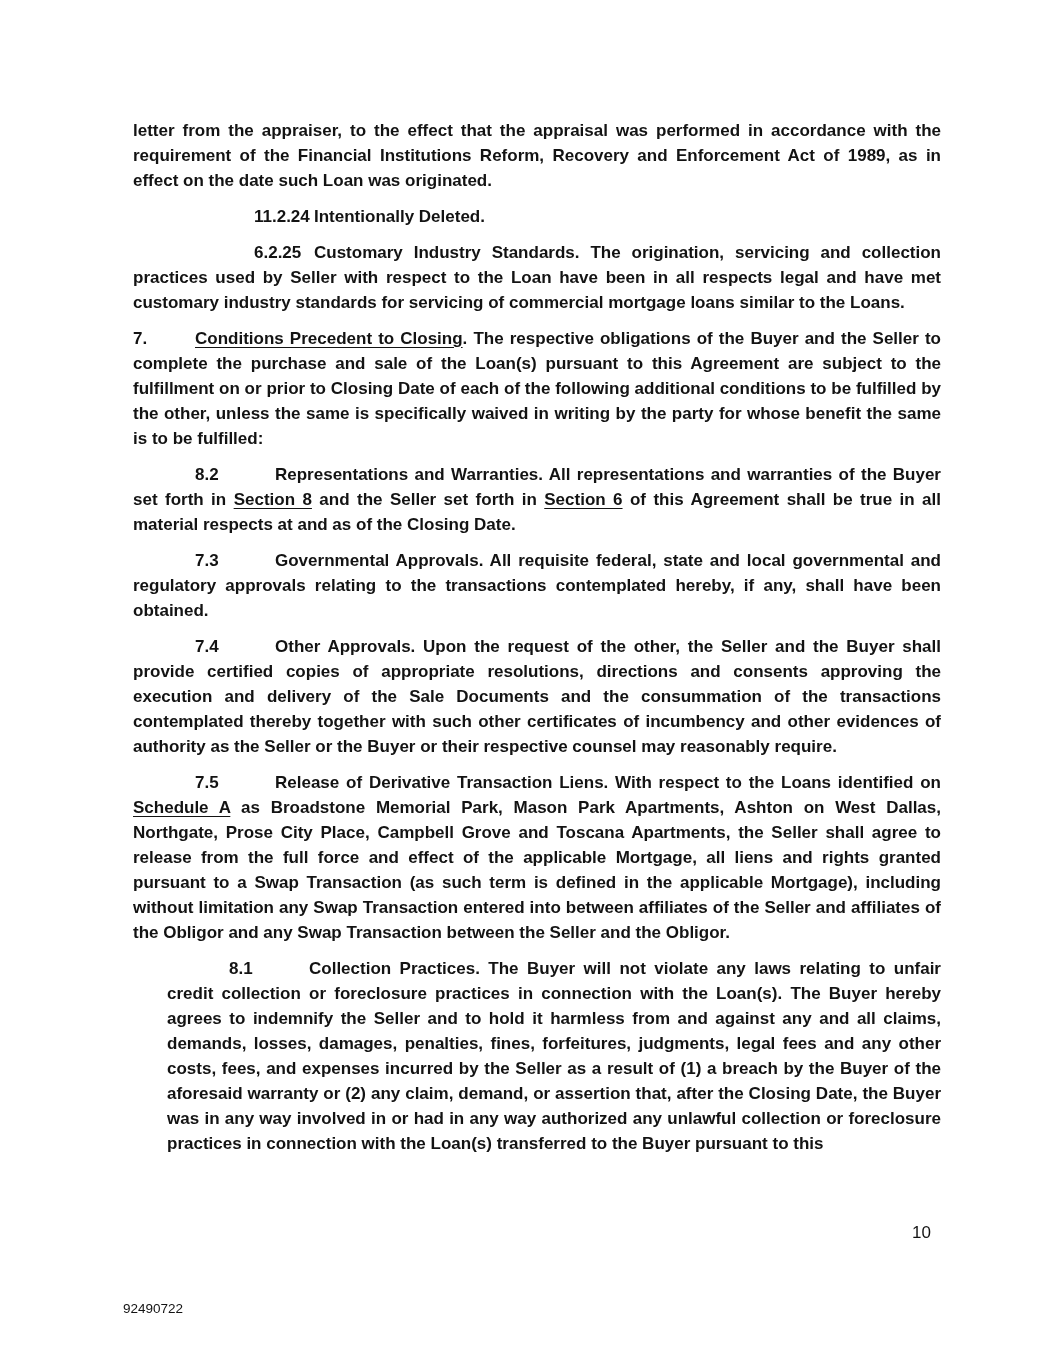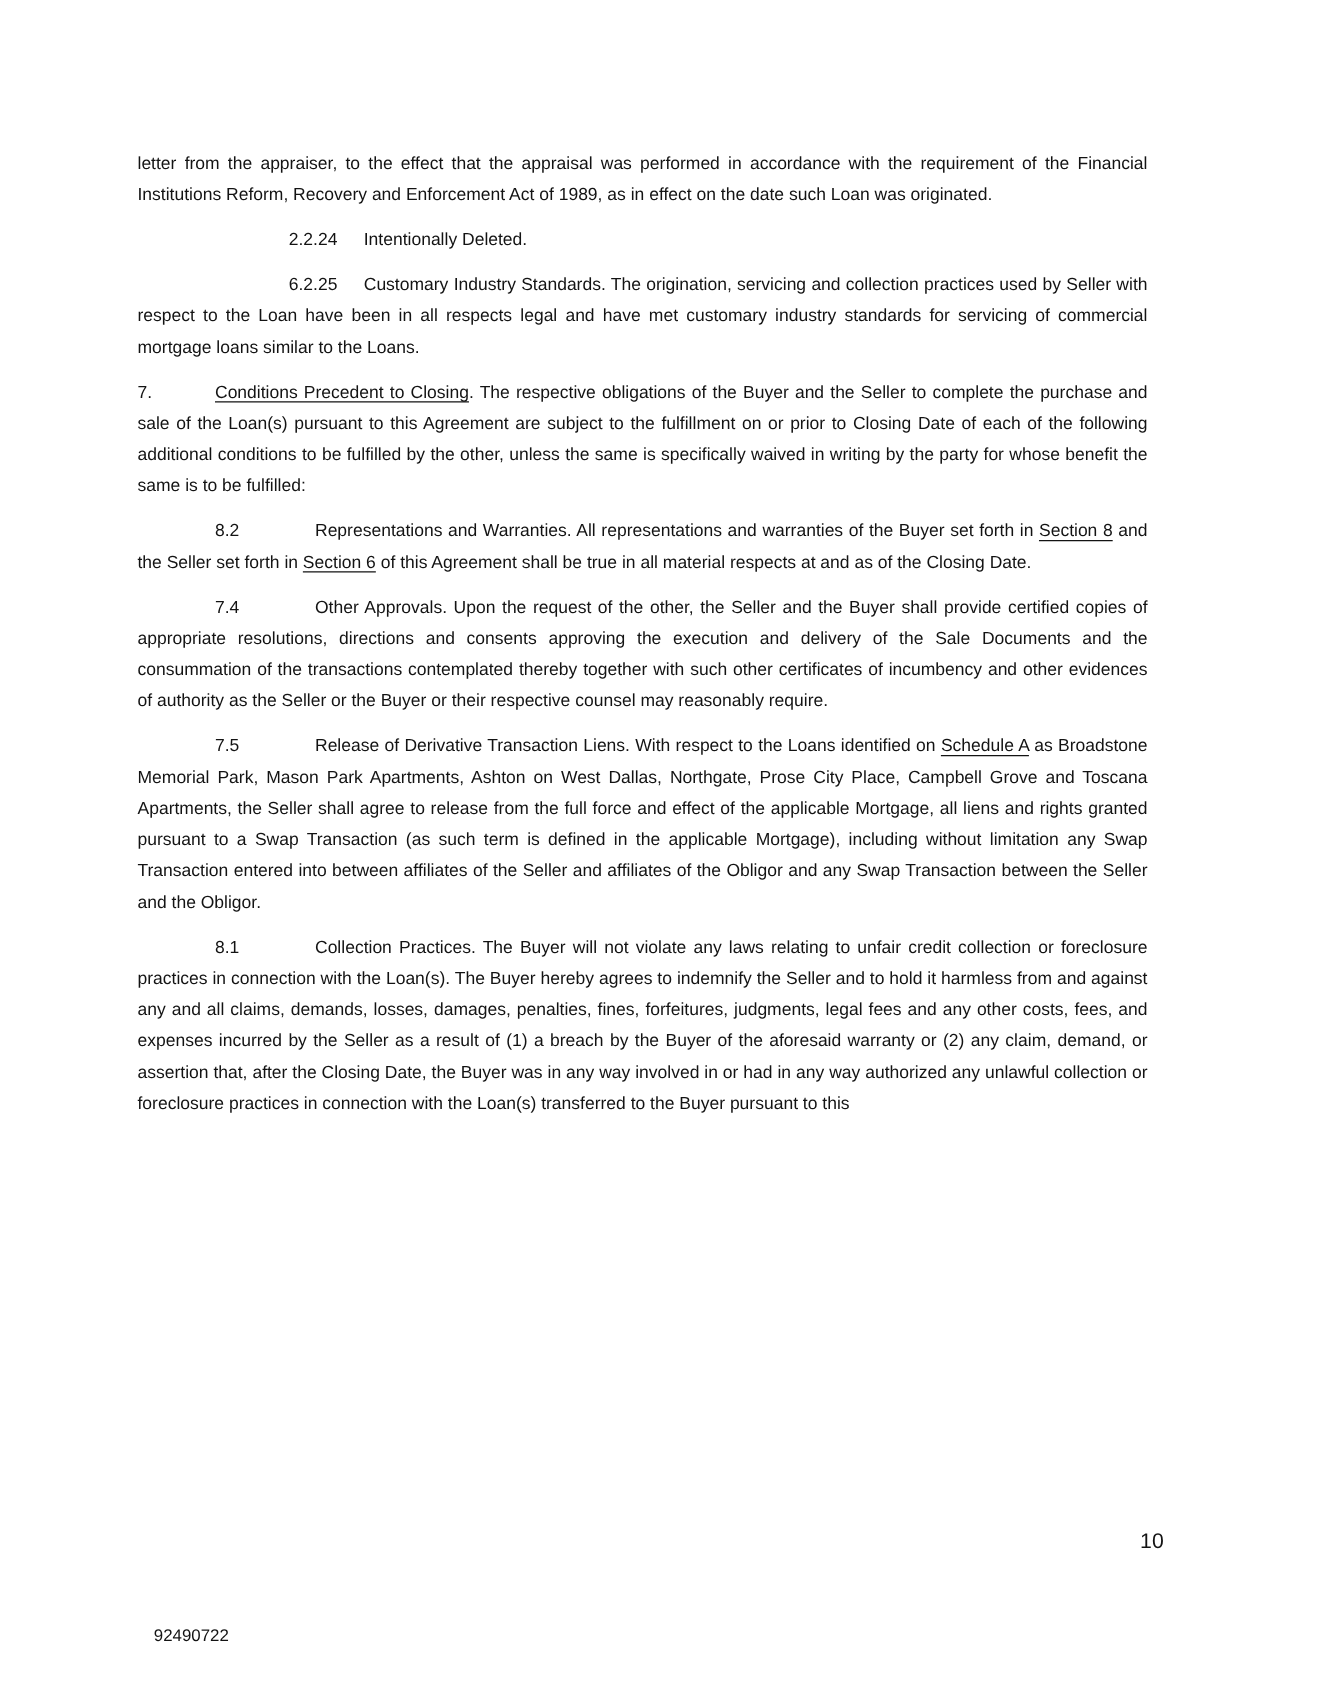--- a/index.html
+++ b/index.html
@@ -8,30 +8,31 @@
     height: 1365px;
     background: #ffffff;
     position: relative;
     overflow: hidden;
     font-family: "Liberation Sans", "DejaVu Sans", sans-serif;
     color: #131313;
   }
   .doc-body {
     position: absolute;
     top: 118px;
-    left: 110px;
+    left: 133px;
     width: 808px;
-    font-size: 14px;
+    font-size: 17px;
     line-height: 25px;
+    font-weight: bold;
   }
   .para {
     margin: 0 0 11px 0;
     text-align: justify;
   }
-  .para:last-child { margin-bottom: 0; }
+  .para:last-child { margin-bottom: 0; margin-left: 34px; }
   
   .sub1 { text-indent: 62px; }   
   .sub2 { text-indent: 121px; }  
   .sec  { text-indent: 0; }      
   
   .run-num { display: inline-block; text-indent: 0; }
   .sec  .run-num { width: 62px; }
   .sub1 .run-num { width: 80px; }
   .sub2 .run-num { width: 60px; }
   .run-u { text-decoration: underline; text-underline-offset: 3px; }
@@ -51,23 +52,24 @@
     font-size: 13.5px;
     line-height: 18px;
   }
 </style>
 </head>
 <body>
 
 <div class="doc-page">
   <div class="doc-body">
       <p class="para plain"><span>letter from the appraiser, to the effect that the appraisal was performed in accordance with the requirement of the Financial Institutions Reform, Recovery and Enforcement Act of 1989, as in effect on the date such Loan was originated.</span></p>
-      <p class="para sub2"><span class="run-num">2.2.24</span><span>Intentionally Deleted.</span></p>
+      <p class="para sub2"><span class="run-num">11.2.24</span><span>Intentionally Deleted.</span></p>
       <p class="para sub2"><span class="run-num">6.2.25</span><span>Customary Industry Standards.  The origination, servicing and collection practices used by Seller with respect to the Loan have been in all respects legal and have met customary industry standards for servicing of commercial mortgage loans similar to the Loans.</span></p>
       <p class="para sec"><span class="run-num">7.</span><span class="run-u">Conditions Precedent to Closing</span><span>. The respective obligations of the Buyer and the Seller to complete the purchase and sale of the Loan(s) pursuant to this Agreement are subject to the fulfillment on or prior to Closing Date of each of the following additional conditions to be fulfilled by the other, unless the same is specifically waived in writing by the party for whose benefit the same is to be fulfilled:</span></p>
       <p class="para sub1"><span class="run-num">8.2</span><span>Representations and Warranties. All representations and warranties of the Buyer set forth in </span><span class="run-u">Section 8</span><span> and the Seller set forth in </span><span class="run-u">Section 6</span><span> of this Agreement shall be true in all material respects at and as of the Closing Date.</span></p>
+      <p class="para sub1"><span class="run-num">7.3</span><span>Governmental Approvals. All requisite federal, state and local governmental and regulatory approvals relating to the transactions contemplated hereby, if any, shall have been obtained.</span></p>
       <p class="para sub1"><span class="run-num">7.4</span><span>Other Approvals. Upon the request of the other, the Seller and the Buyer shall provide certified copies of appropriate resolutions, directions and consents approving the execution and delivery of the Sale Documents and the consummation of the transactions contemplated thereby together with such other certificates of incumbency and other evidences of authority as the Seller or the Buyer or their respective counsel may reasonably require.</span></p>
       <p class="para sub1"><span class="run-num">7.5</span><span>Release of Derivative Transaction Liens. With respect to the Loans identified on </span><span class="run-u">Schedule A</span><span> as Broadstone Memorial Park, Mason Park Apartments, Ashton on West Dallas, Northgate, Prose City Place, Campbell Grove and Toscana Apartments, the Seller shall agree to release from the full force and effect of the applicable Mortgage, all liens and rights granted pursuant to a Swap Transaction (as such term is defined in the applicable Mortgage), including without limitation any Swap Transaction entered into between affiliates of the Seller and affiliates of the Obligor and any Swap Transaction between the Seller and the Obligor.</span></p>
       <p class="para sub1"><span class="run-num">8.1</span><span>Collection Practices. The Buyer will not violate any laws relating to unfair credit collection or foreclosure practices in connection with the Loan(s). The Buyer hereby agrees to indemnify the Seller and to hold it harmless from and against any and all claims, demands, losses, damages, penalties, fines, forfeitures, judgments, legal fees and any other costs, fees, and expenses incurred by the Seller as a result of (1) a breach by the Buyer of the aforesaid warranty or (2) any claim, demand, or assertion that, after the Closing Date, the Buyer was in any way involved in or had in any way authorized any unlawful collection or foreclosure practices in connection with the Loan(s) transferred to the Buyer pursuant to this</span></p>
     </div>
   <div class="footer-page-number">10</div>
   <div class="footer-doc-id">92490722</div>
 </div>
 
 </body></html>

